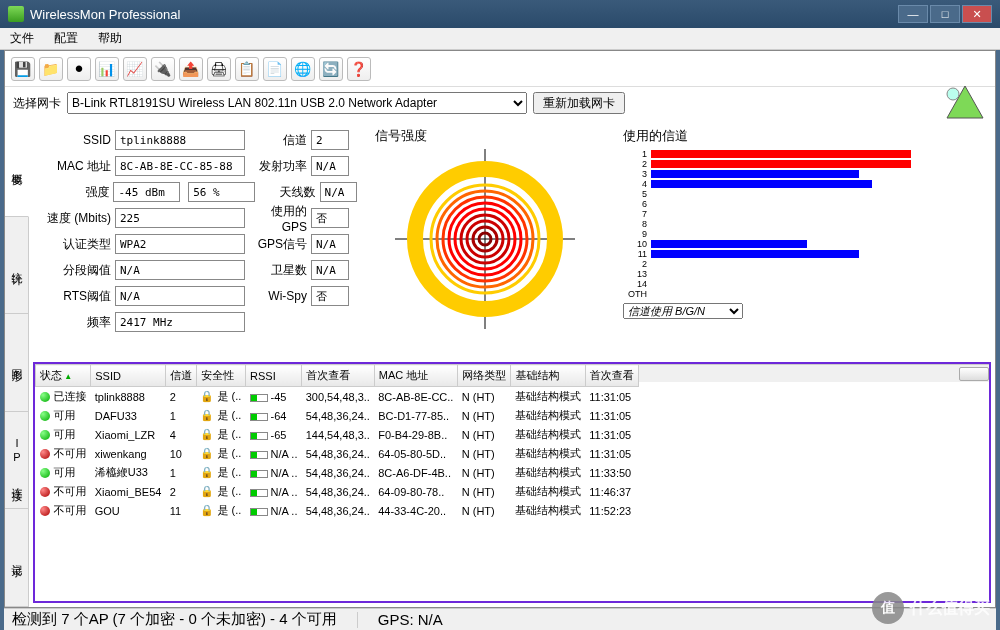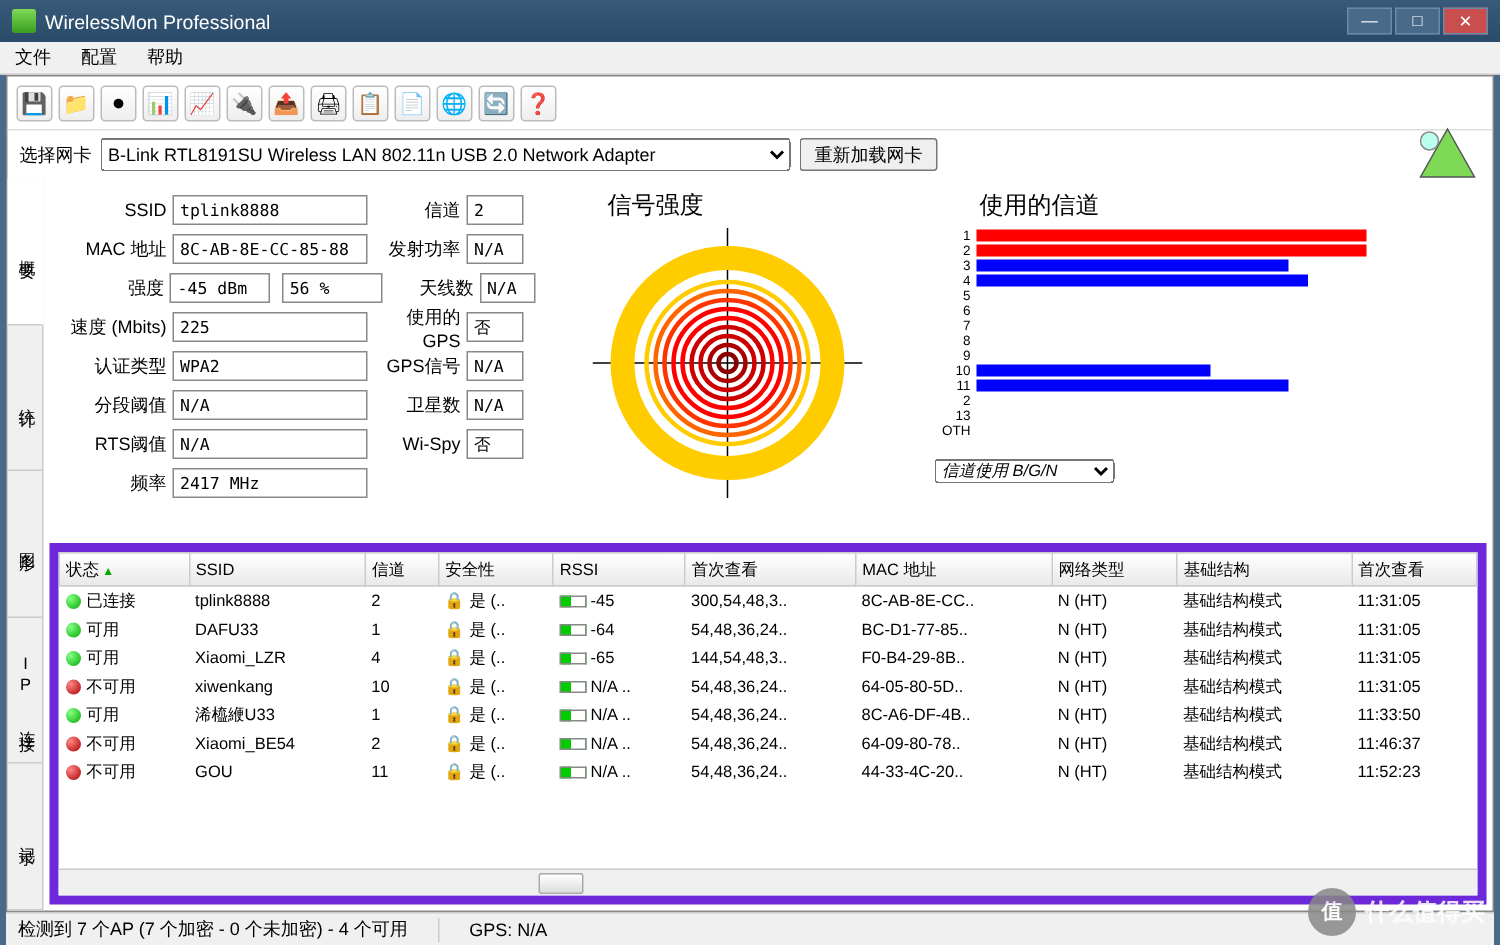--- a/index.html
+++ b/index.html
@@ -27,45 +27,45 @@
 .top-panel { display: flex; gap: 8px; height: 210px; }
 .info-grid { width: 330px; padding: 6px; }
 .info-row { display: flex; align-items: center; margin-bottom: 4px; height: 22px; }
 .info-label { width: 72px; text-align: right; margin-right: 4px; font-size: 12px; }
 .info-val { border: 1px solid #888; background: #fff; height: 20px; padding: 2px 4px; font-family: monospace; font-size: 11px; display: flex; align-items: center; }
 .info-val.w1 { width: 130px; }
 .info-val.w2 { width: 68px; }
 .info-val.w3 { width: 38px; }
 .info-label2 { width: 56px; text-align: right; margin-left: 6px; margin-right: 4px; font-size: 12px; }
 .signal-panel { width: 240px; padding: 4px; }
-.panel-title { font-size: 16px; margin-bottom: 4px; margin-left: 30px; }
+.panel-title { font-size: 13px; margin-bottom: 4px; }
 .radar { width: 220px; height: 180px; position: relative; display: flex; align-items: center; justify-content: center; }
 .radar svg { width: 180px; height: 180px; }
 .channel-panel { flex: 1; padding: 4px; }
 .channel-bars { height: 150px; }
 .ch-row { display: flex; align-items: center; height: 10px; font-size: 9px; }
 .ch-num { width: 24px; text-align: right; margin-right: 4px; color: #000; }
 .ch-bar { height: 8px; }
 .ch-bar.red { background: #f00; }
 .ch-bar.blue { background: #00f; }
 .ch-select { margin-top: 4px; }
 .ch-select select { font-size: 11px; width: 120px; font-style: italic; }
-.table-wrap { flex: 1; border: 6px solid #6d28d9; margin-top: 6px; overflow: hidden; display: flex; flex-direction: column; justify-content: flex-end; }
+.table-wrap { flex: 1; border: 2px solid #6d28d9; margin-top: 6px; overflow: hidden; display: flex; flex-direction: row; justify-content: flex-end; }
 .tbl { width: 100%; border-collapse: collapse; font-size: 11px; }
 .tbl th { background: linear-gradient(#fff,#e8e8e8); border: 1px solid #ccc; padding: 3px 4px; text-align: left; font-weight: normal; white-space: nowrap; }
 .tbl td { padding: 2px 4px; white-space: nowrap; }
 .status-dot { display: inline-block; width: 10px; height: 10px; border-radius: 50%; margin-right: 4px; vertical-align: middle; }
 .status-dot.green { background: radial-gradient(circle at 30% 30%, #8f8, #0a0); }
 .status-dot.red { background: radial-gradient(circle at 30% 30%, #f88, #a00); }
 .lock { color: #b8860b; }
 .rssi-bar { display: inline-block; width: 18px; height: 8px; border: 1px solid #888; vertical-align: middle; margin-right: 3px; background: linear-gradient(to right, #0c0 40%, #fff 40%); }
 .tbl-scroll { flex: 1; overflow: auto; }
 .hscroll { height: 18px; background: #f0f0f0; border-top: 1px solid #ccc; display: flex; align-items: center; }
 .hscroll-thumb { width: 30px; height: 14px; background: linear-gradient(#fff,#ddd); border: 1px solid #aaa; border-radius: 2px; margin-left: 320px; }
-.statusbar { height: 22px; background: #f0f0f0; border-top: 1px solid #ccc; display: flex; align-items: center; padding: 0 8px; font-size: 12px; margin: 0 4px; }
+.statusbar { height: 22px; background: #f0f0f0; border-top: 1px solid #ccc; display: flex; align-items: center; padding: 0 8px; font-size: 15px; margin: 0 4px; }
 .statusbar .sep { width: 1px; height: 16px; background: #ccc; margin: 0 20px; }
 .watermark { position: absolute; right: 10px; bottom: 6px; display: flex; align-items: center; gap: 6px; color: #fff; font-size: 16px; font-weight: bold; opacity: 0.85; }
 .watermark .circle { width: 32px; height: 32px; border-radius: 50%; background: #888; display: flex; align-items: center; justify-content: center; color: #fff; font-size: 14px; }
 .sort-ind { color: #0a0; font-size: 8px; }
 </style>
 </head>
 <body>
 
 <div class="titlebar">
   <div class="icon"></div>
@@ -239,20 +239,23 @@
                 <div class="ch-num">11</div>
                 <div class="ch-bar blue" style="width: 208px;"></div>
               </div>
               <div class="ch-row">
                 <div class="ch-num">2</div>
               </div>
               <div class="ch-row">
                 <div class="ch-num">13</div>
               </div>
               <div class="ch-row">
+                <div class="ch-num">14</div>
+              </div>
+              <div class="ch-row">
                 <div class="ch-num">OTH</div>
               </div>
             </div>
           <div class="ch-select">
             <select><option>信道使用 B/G/N</option></select>
           </div>
         </div>
       </div>
 
       <div class="table-wrap">

